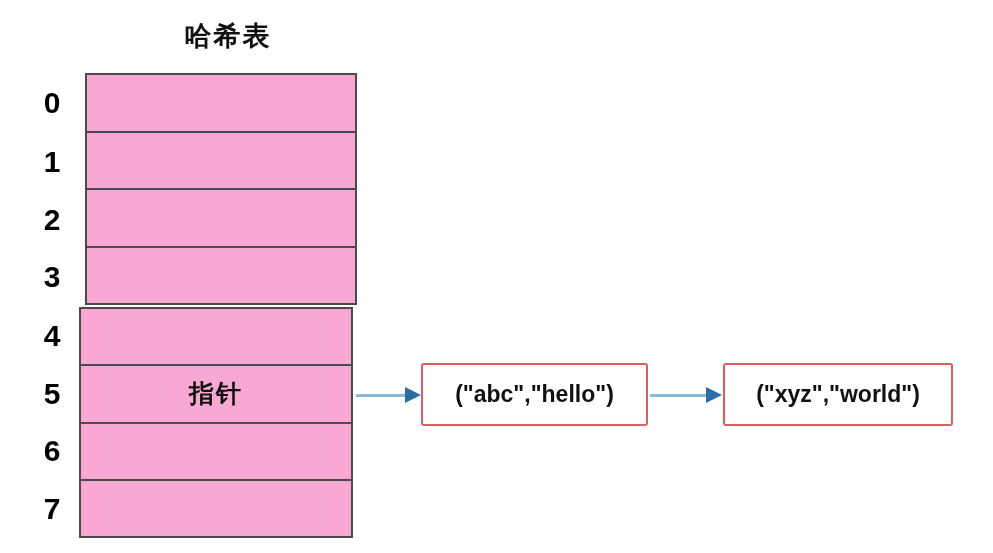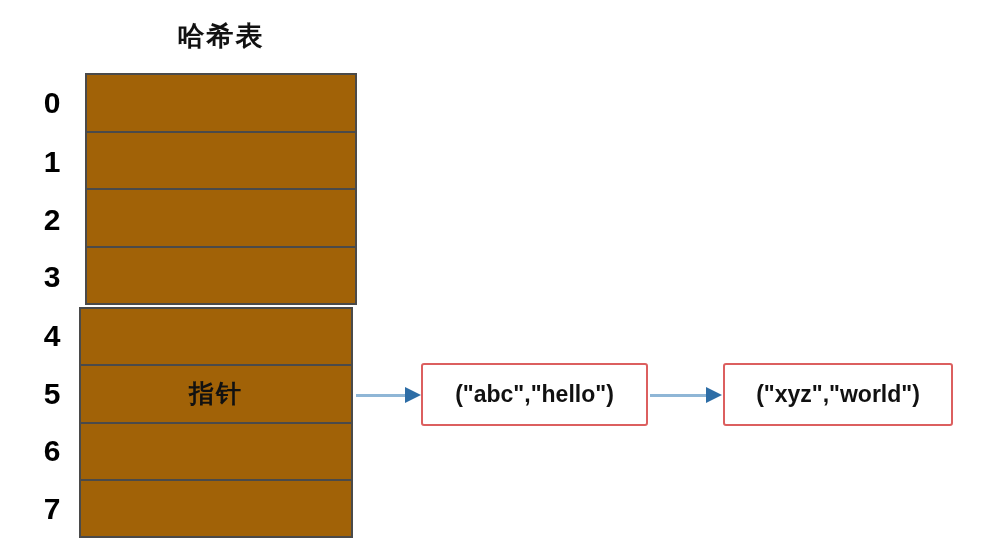--- a/index.html
+++ b/index.html
@@ -1,26 +1,26 @@
 <!DOCTYPE html>
 <html style="--node-border: #dc5f5f; --arrow-line: #8fb6d6; --arrow-head: #2d6da6; --table-border: #4a4a4a;"><head>
 <meta charset="utf-8">
 <style>
   html,body { margin:0; padding:0; background:#ffffff; }
   .canvas {
     position:relative; width:993px; height:553px; background:#ffffff;
     font-family:"Liberation Sans", sans-serif; overflow:hidden;
   }
   .title {
-    position:absolute; left:85px; top:18px; width:272px;
+    position:absolute; left:92px; top:18px; width:272px;
     text-align:center; font-size:27px; font-weight:700; color:#111;
     letter-spacing:2px;
   }
   .box {
-    position:absolute; box-sizing:border-box; background:#a16207;
+    position:absolute; box-sizing:border-box; background:#f9a8d4;
     border:2px solid var(--table-border,#4a4a4a);
     display:flex; flex-direction:column;
   }
   .box.upper { left:85px; top:73px;  width:272px; height:232px; }
   .box.lower { left:79px; top:307px; width:274px; height:231px; }
   .cell {
     flex:1; border-bottom:2px solid var(--table-border,#4a4a4a);
     display:flex; align-items:center; justify-content:center;
   }
   .cell:last-child { border-bottom:none; }

